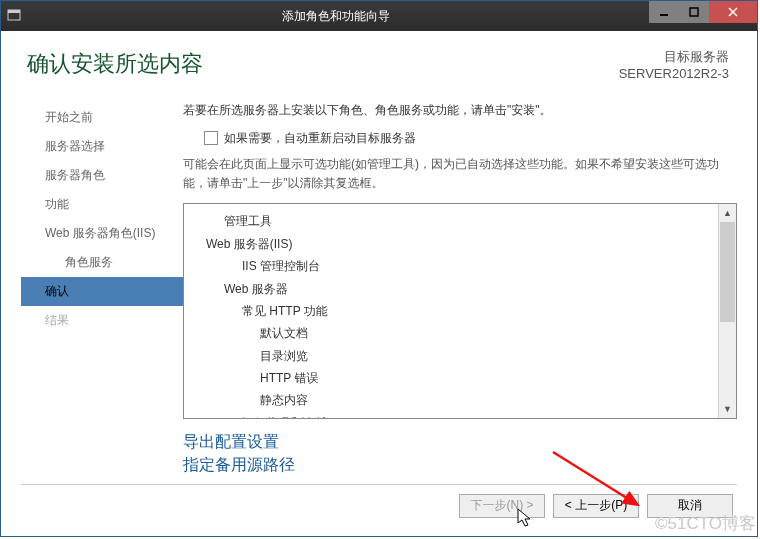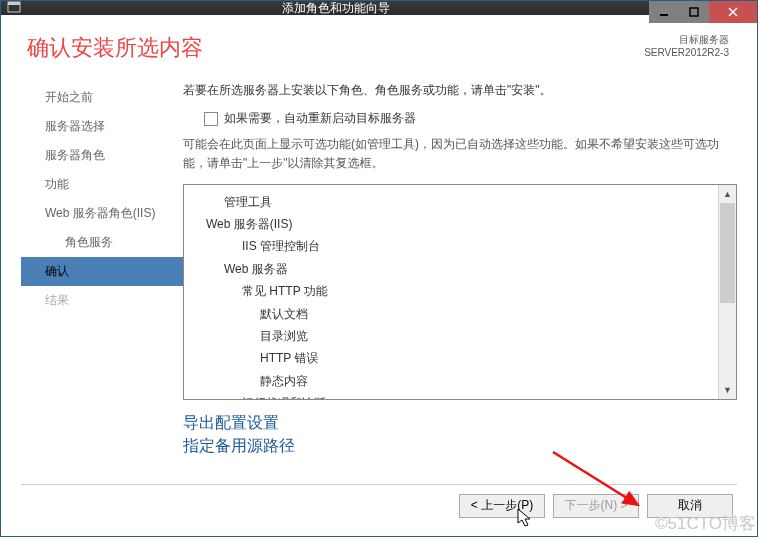--- a/index.html
+++ b/index.html
@@ -1,28 +1,28 @@
 <!DOCTYPE html>
 <html><head>
   <meta charset="utf-8">
   <style>
     * { box-sizing: border-box; margin: 0; padding: 0; }
     body { width: 760px; height: 539px; background: #fff; font-family: "Microsoft YaHei", Arial, sans-serif; font-size: 12px; color: #333; overflow: hidden; }
     .window { border: 1px solid #2b5a8b; width: 758px; height: 537px; display: flex; flex-direction: column; }
-    .titlebar { height: 14px; background: linear-gradient(to bottom, #3a3a3a, #2b2b2b); color: #fff; display: flex; align-items: center; justify-content: flex-end; }
+    .titlebar { height: 30px; background: linear-gradient(to bottom, #3a3a3a, #2b2b2b); color: #fff; display: flex; align-items: center; justify-content: flex-end; }
     .titlebar .title { flex: 1; text-align: center; font-size: 12px; }
     .titlebar .icon-app { width: 22px; padding-left: 6px; }
     .win-btns { display: flex; height: 22px; align-self: flex-start; }
     .win-btn { width: 30px; height: 22px; display: flex; align-items: center; justify-content: center; color: #000; font-size: 12px; }
     .min-btn, .max-btn { background: #808080; }
     .close-btn { background: #c75050; color: #fff; width: 48px; }
     .content { flex: 1; display: flex; flex-direction: column; padding: 0 20px 10px 20px; }
     .header-row { display: flex; justify-content: space-between; padding: 18px 8px 14px 6px; }
-    .page-title { font-size: 22px; color: #ef4444; font-weight: normal; }
-    .target-server { text-align: right; font-size: 10px; color: #555; line-height: 1.3; }
+    .page-title { font-size: 22px; color: #14532d; font-weight: normal; }
+    .target-server { text-align: right; font-size: 13px; color: #555; line-height: 1.3; }
     .main { flex: 1; display: flex; }
     .sidebar { width: 162px; padding-top: 6px; }
     .sidebar-item { padding: 6px 4px 6px 24px; font-size: 12px; color: #666; cursor: pointer; }
     .sidebar-item.sub { padding-left: 44px; }
     .sidebar-item.active { background: #4a7fb5; color: #000000; }
     .sidebar-item.disabled { color: #aaa; }
     .body { flex: 1; padding: 4px 0 0 0; font-size: 12px; }
     .instruction { margin-bottom: 10px; line-height: 1.6; }
     .checkbox-row { display: flex; align-items: center; margin-bottom: 8px; margin-left: 21px; }
     .checkbox { width: 14px; height: 14px; border: 1px solid #888; margin-right: 6px; }
@@ -130,22 +130,22 @@
           </div>
         </div>
         <div class="links">
           <div class="link">导出配置设置</div>
           <div class="link">指定备用源路径</div>
         </div>
       </div>
     </div>
 
     <div class="footer">
+      <button class="btn" disabled="">下一步(N) &gt;</button>
       <button class="btn">&lt; 上一步(P)</button>
-      <button class="btn" disabled="">下一步(N) &gt;</button>
       <button class="btn">取消</button>
     </div>
   </div>
 </div>
 
 <svg class="arrow" width="110" height="70">
   <defs>
       <marker id="ah" markerWidth="8" markerHeight="8" refX="6" refY="3" orient="auto">
         <polygon points="0 0, 7 3, 0 6" fill="#e11"></polygon>
       </marker>

